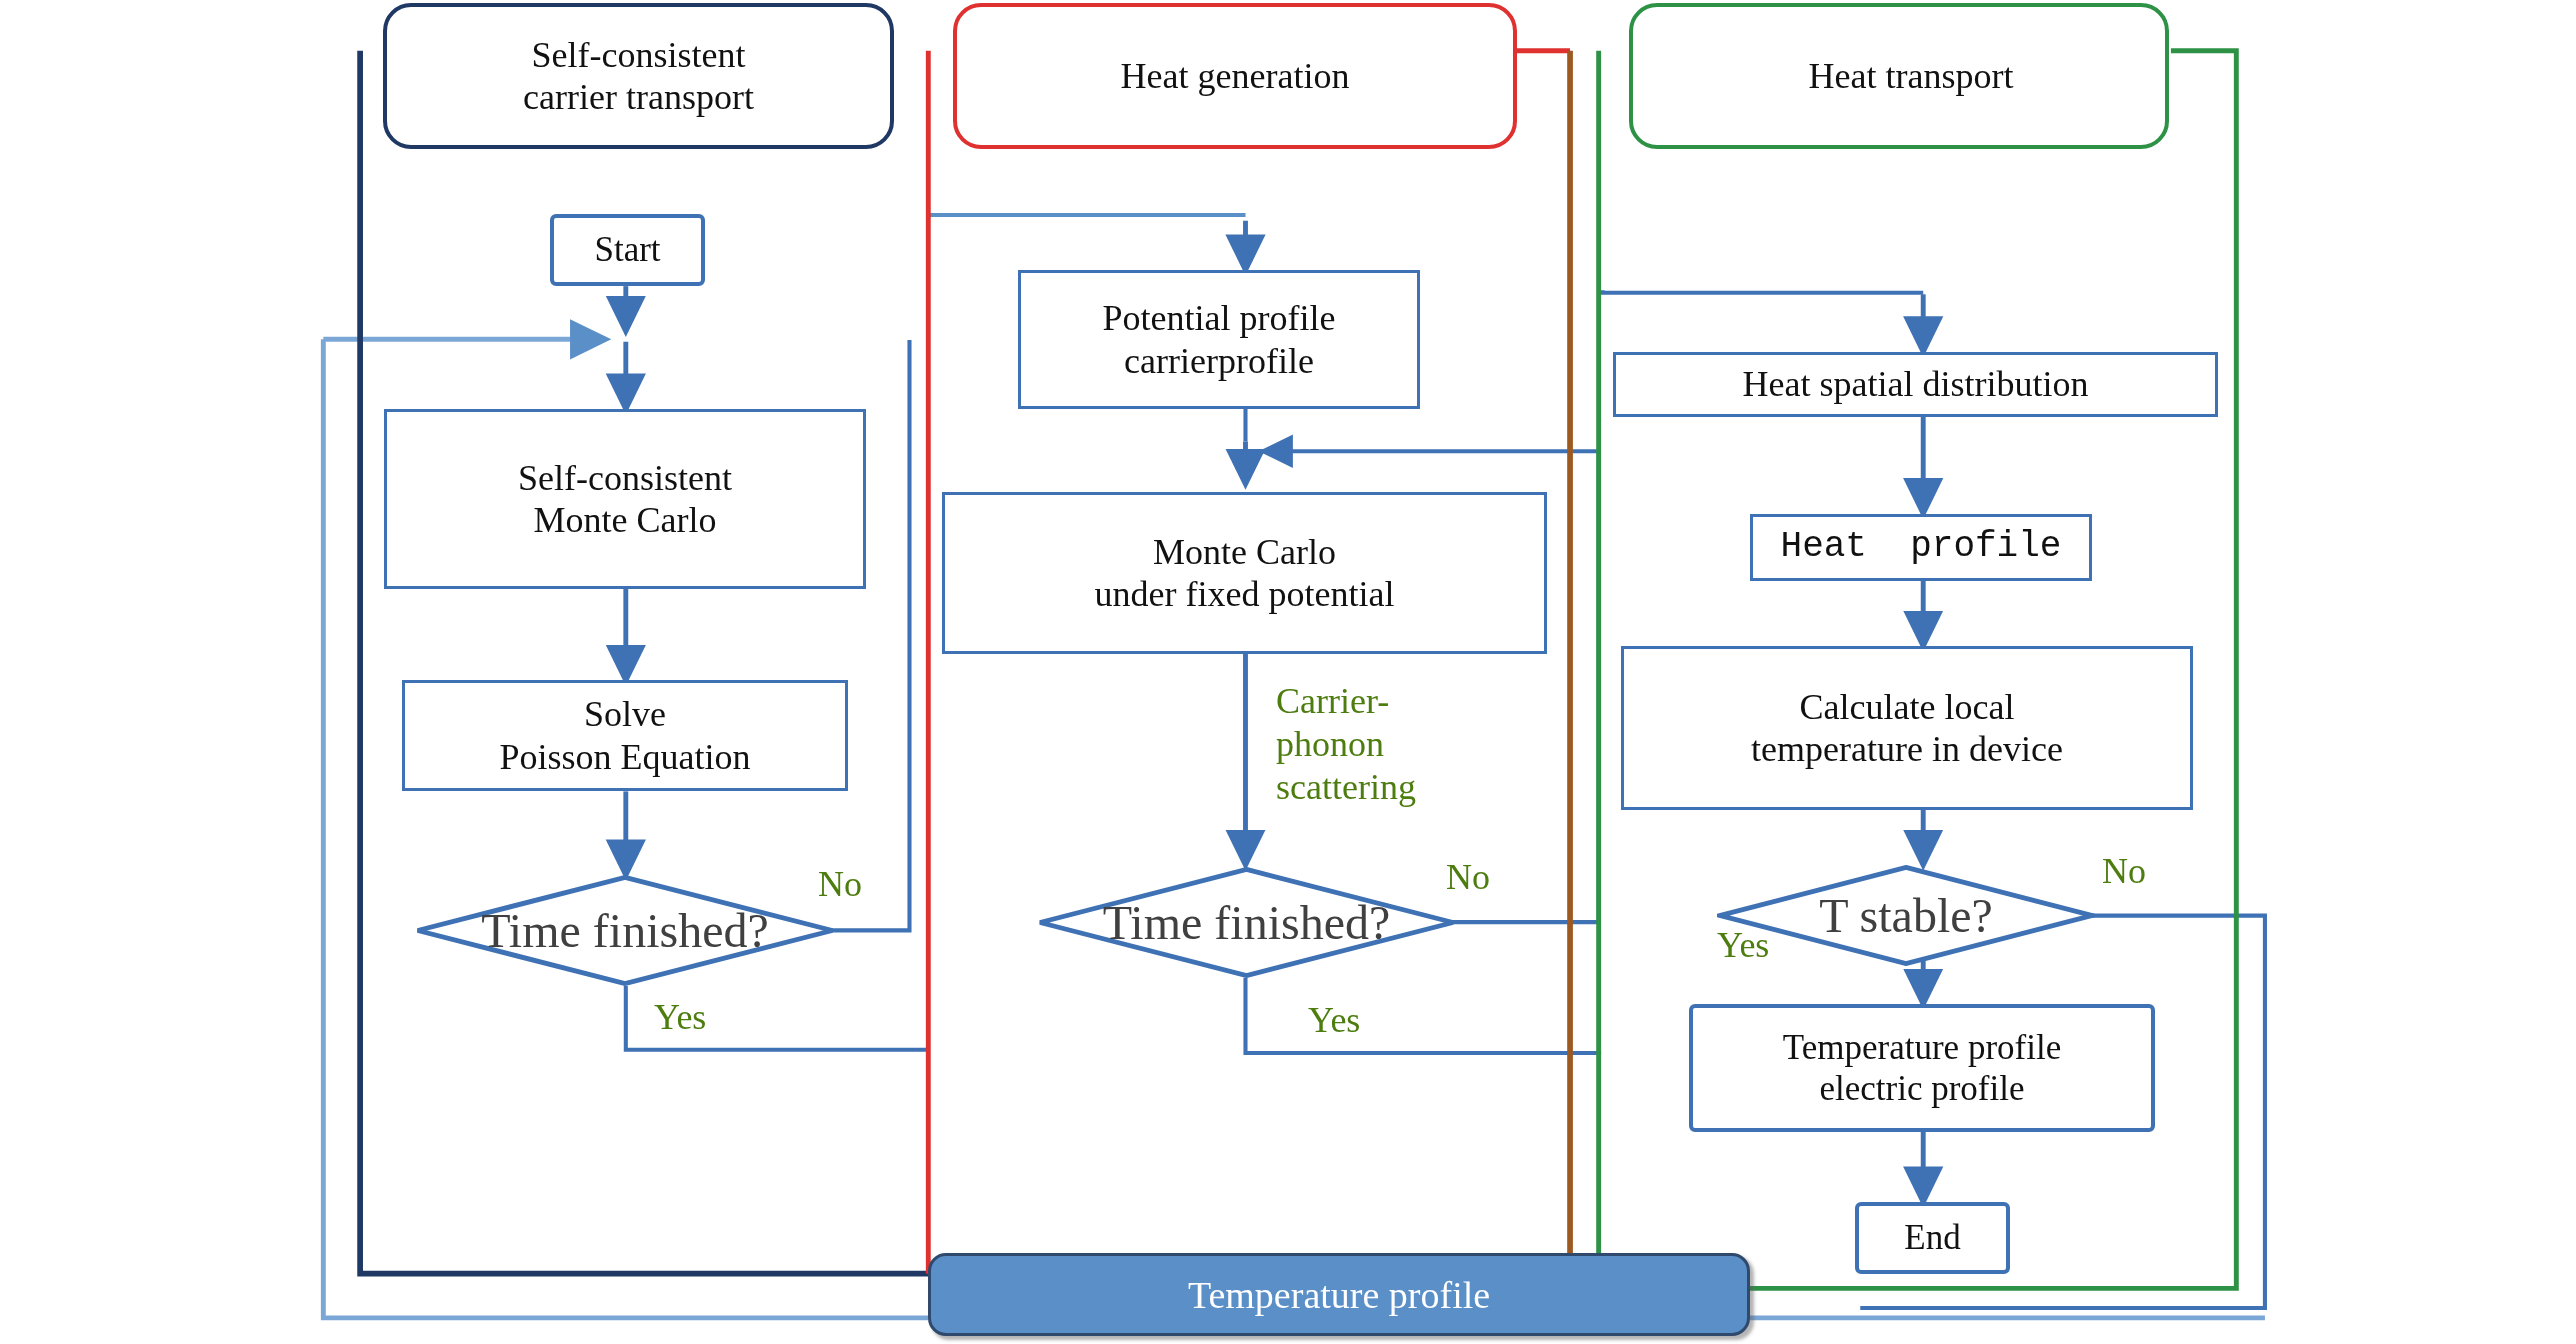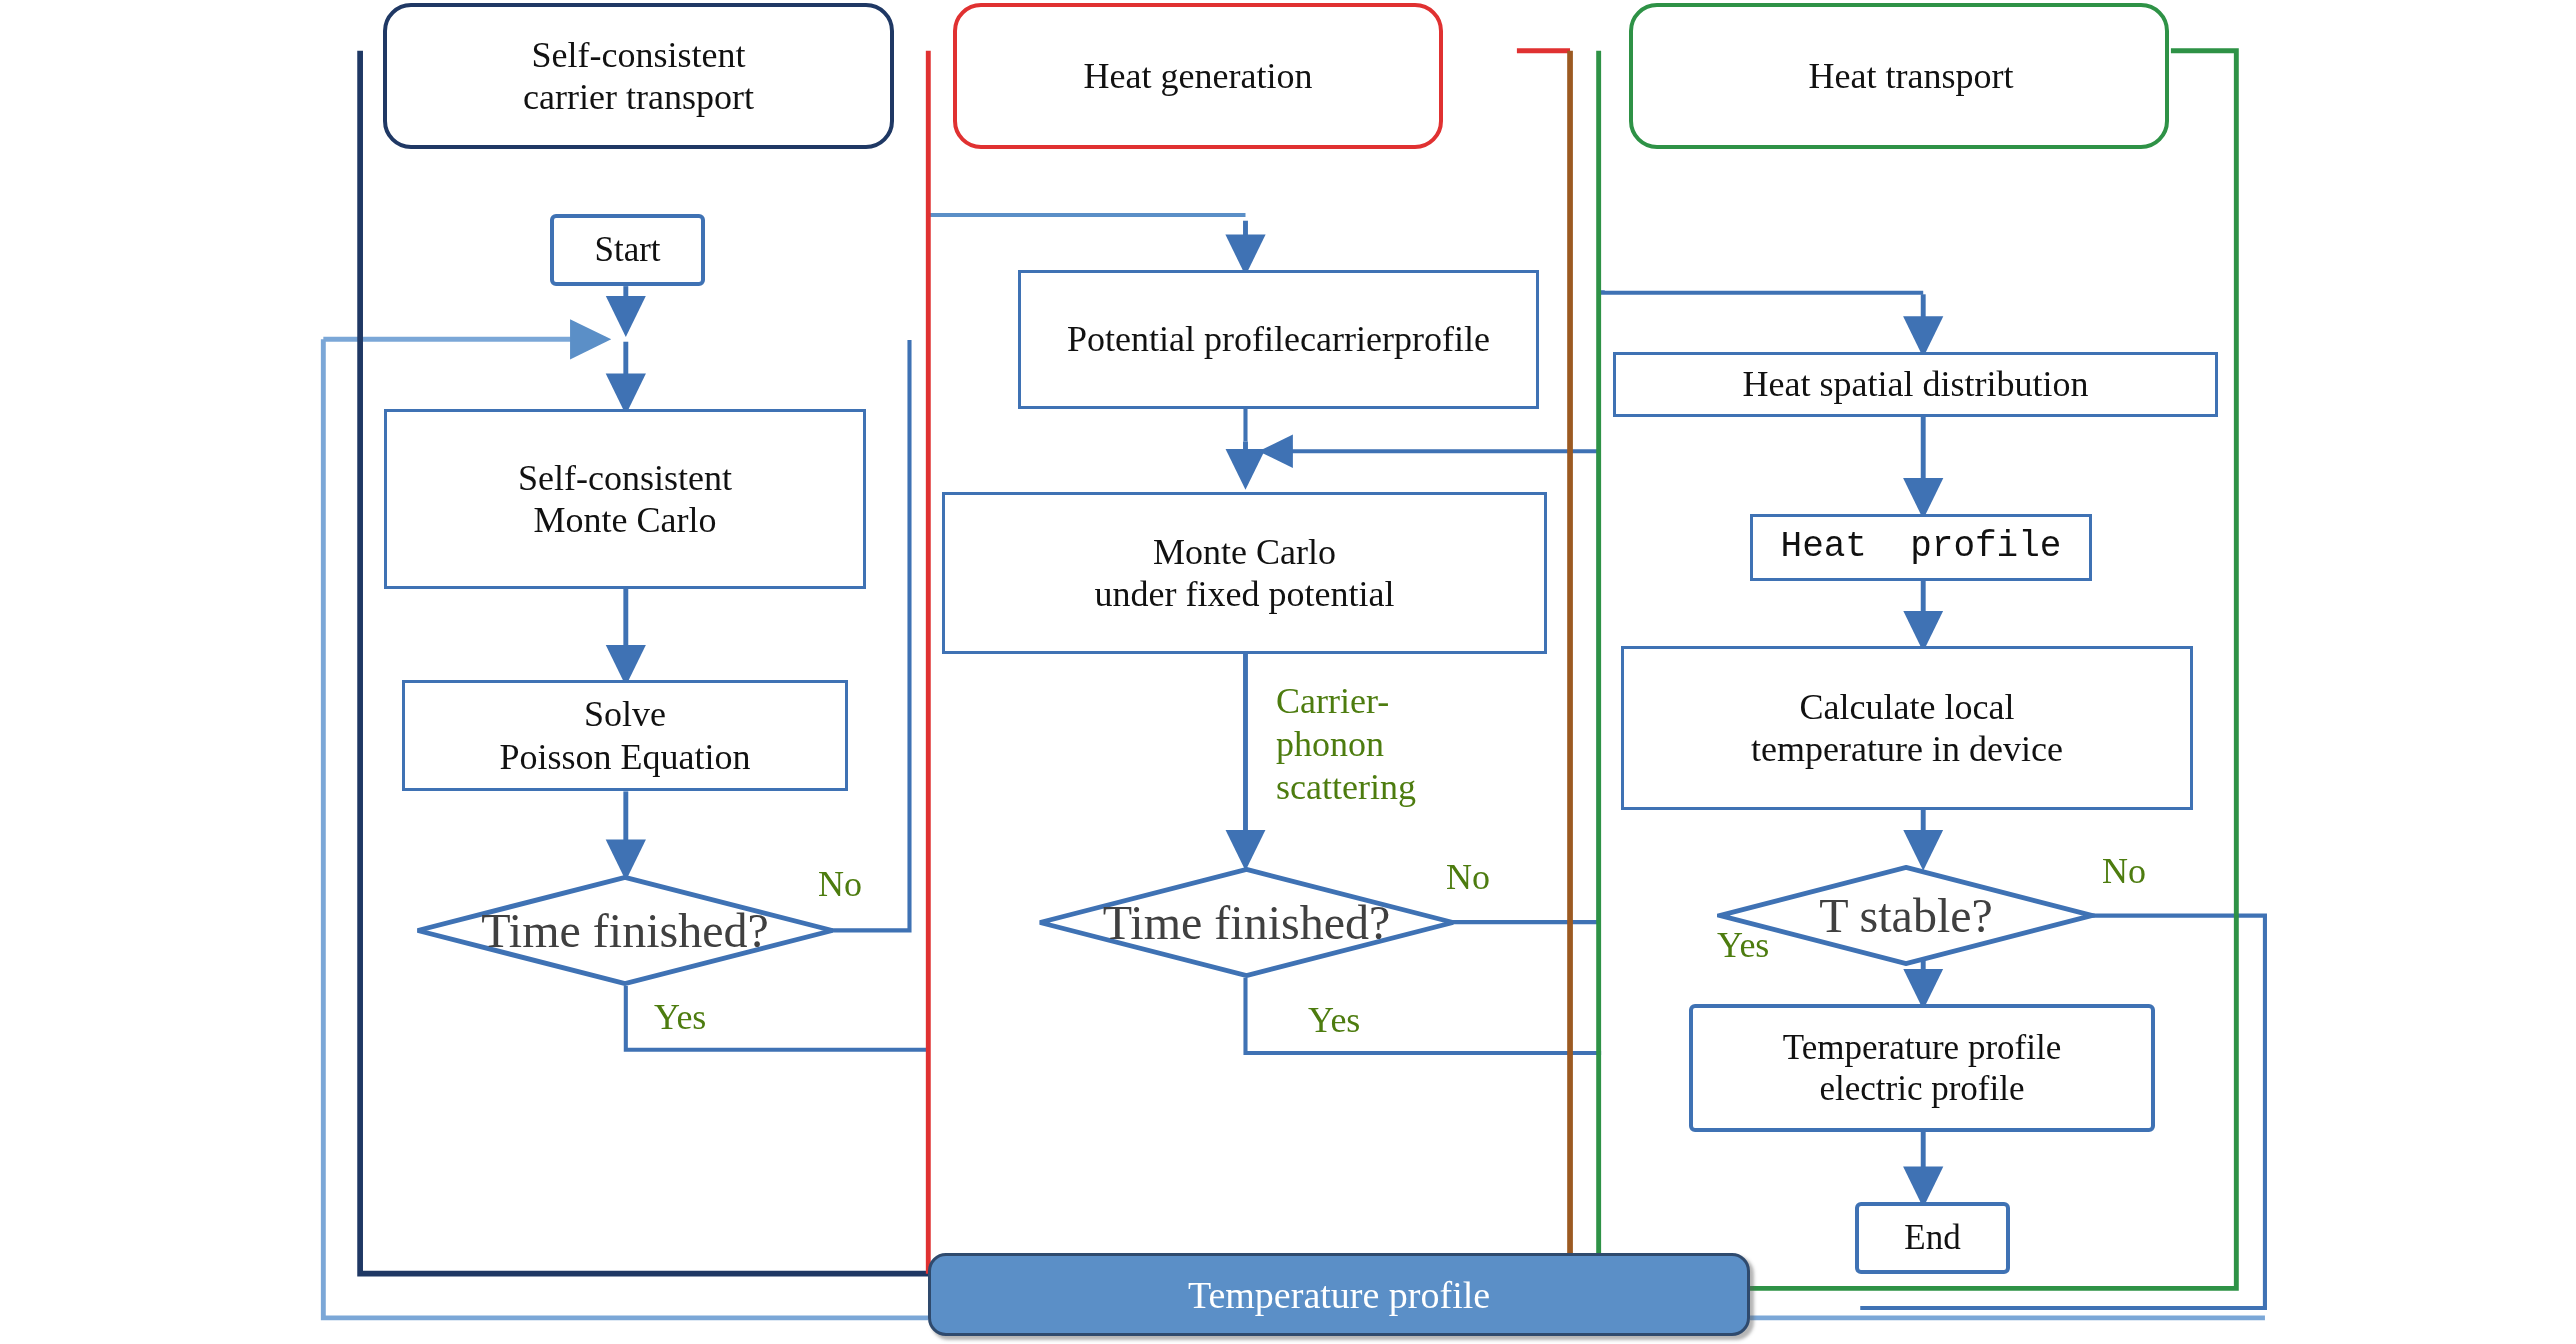--- a/index.html
+++ b/index.html
@@ -100,21 +100,21 @@
       <path d="M1955,62 L1955,1558"></path>
       <path d="M2655,62 L2735,62 L2735,1576 L2140,1576"></path>
     </g>
   </svg>
 
   <div class="node hdr" style="left:383px;top:3.3px;width:511px;height:146px;flex-direction:column;">
     <span>Self-consistent</span>
     <span>carrier transport</span>
   </div>
 
-  <div class="node hdr red" style="left:953px;top:3.3px;width:490px;height:146px;">
+  <div class="node hdr red" style="left:953px;top:3.3px;width:564px;height:146px;">
     <span>Heat generation</span>
   </div>
 
   <div class="node hdr green" style="left:1629px;top:3.3px;width:540px;height:146px;">
     <span>Heat transport</span>
   </div>
 
   <div class="node term" style="left:550px;top:214px;width:155px;height:72px;">
     <span>Start</span>
   </div>
@@ -132,21 +132,21 @@
   <div class="dia" style="left:415px;top:875px;width:420px;height:111px;">
     <svg width="420" height="111" viewBox="0 0 514 136">
       <polygon points="257,3 511,68 257,133 3,68" fill="#fff" stroke="#3F72B4" stroke-width="6"></polygon>
     </svg>
     <span class="txt">Time finished?</span>
   </div>
 
   <span class="lbl" style="left:818px;top:863px;">No</span>
   <span class="lbl" style="left:654px;top:996px;">Yes</span>
 
-  <div class="node proc" style="left:1018px;top:270px;width:521px;height:139px;flex-direction:row;font-family:Liberation Serif, serif;">
+  <div class="node proc" style="left:1018px;top:270px;width:402px;height:139px;flex-direction:column;font-family:Liberation Serif, serif;">
     <span>Potential profile</span>
     <span>carrierprofile</span>
   </div>
 
   <div class="node proc" style="left:942px;top:492px;width:605px;height:162px;flex-direction:column;">
     <span>Monte Carlo</span>
     <span>under fixed potential</span>
   </div>
 
   <div class="dia" style="left:1037px;top:867px;width:419px;height:111px;">

